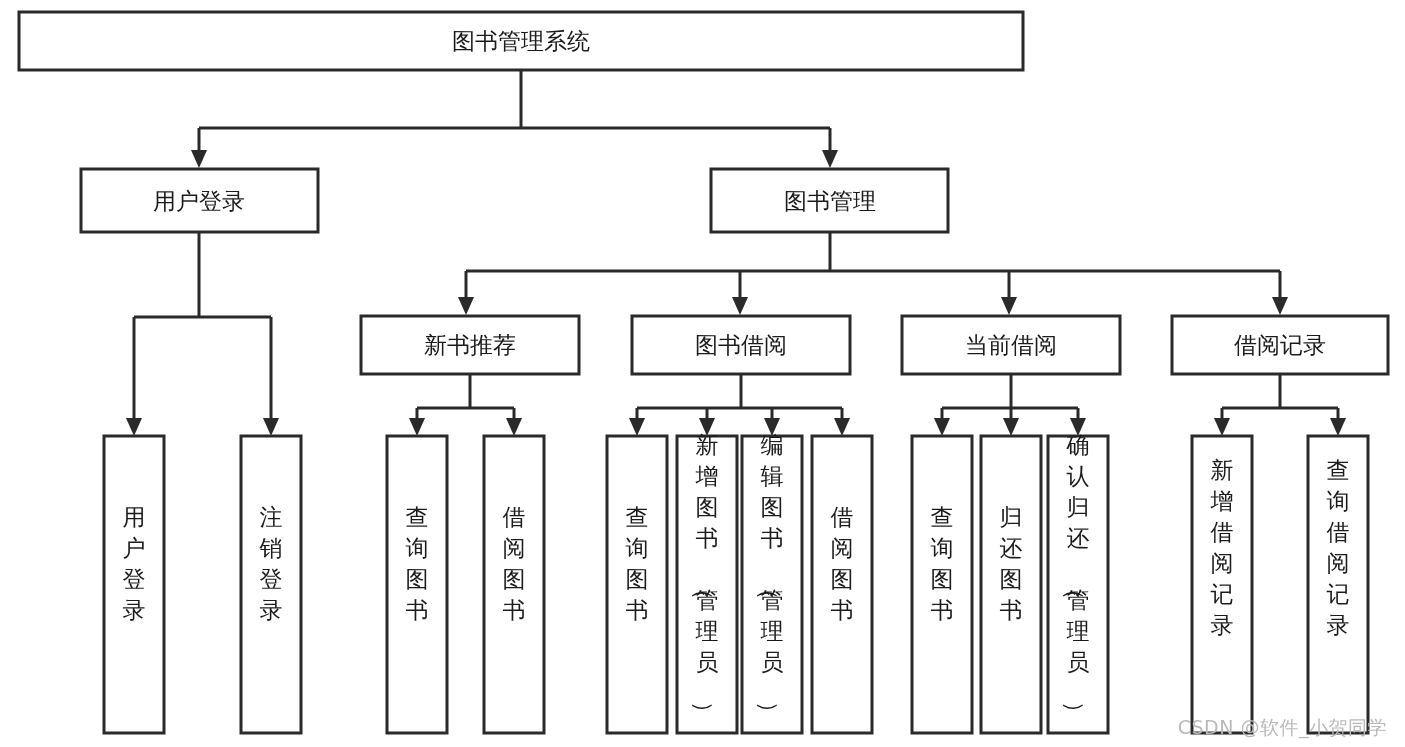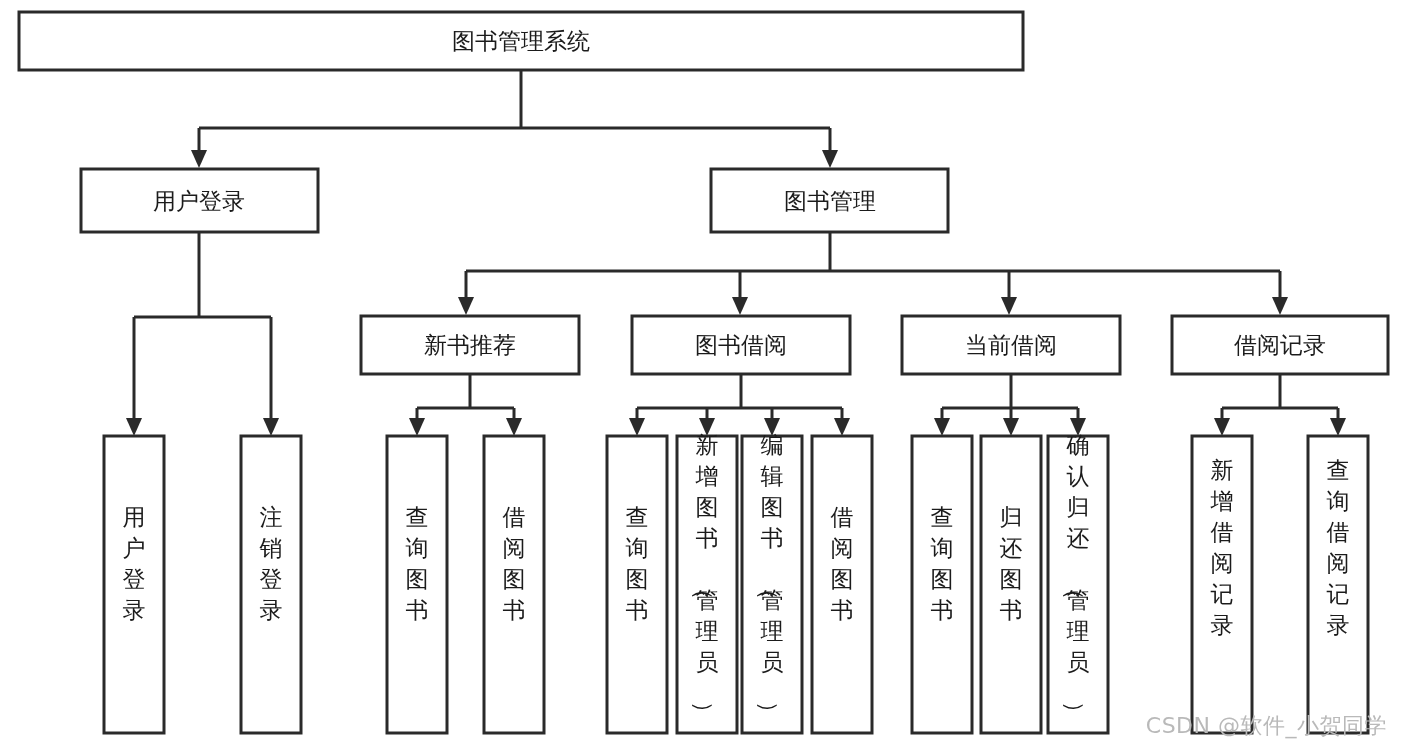--- a/index.html
+++ b/index.html
@@ -49,21 +49,21 @@
     fill: #1b1b1b;
     font-family: "DejaVu Sans", "Liberation Sans", sans-serif;
     font-size: 23px;
     text-anchor: middle;
   }
   .watermark {
     position: absolute;
     right: 12px;
     bottom: 6px;
     font-family: "DejaVu Sans", "Liberation Sans", sans-serif;
-    font-size: 22px;
+    font-size: 19px;
     color: #b9b9b9;
     letter-spacing: 0.5px;
     white-space: nowrap;
     pointer-events: none;
   }
 </style>
 </head>
 <body>
 
 <div id="stage">

